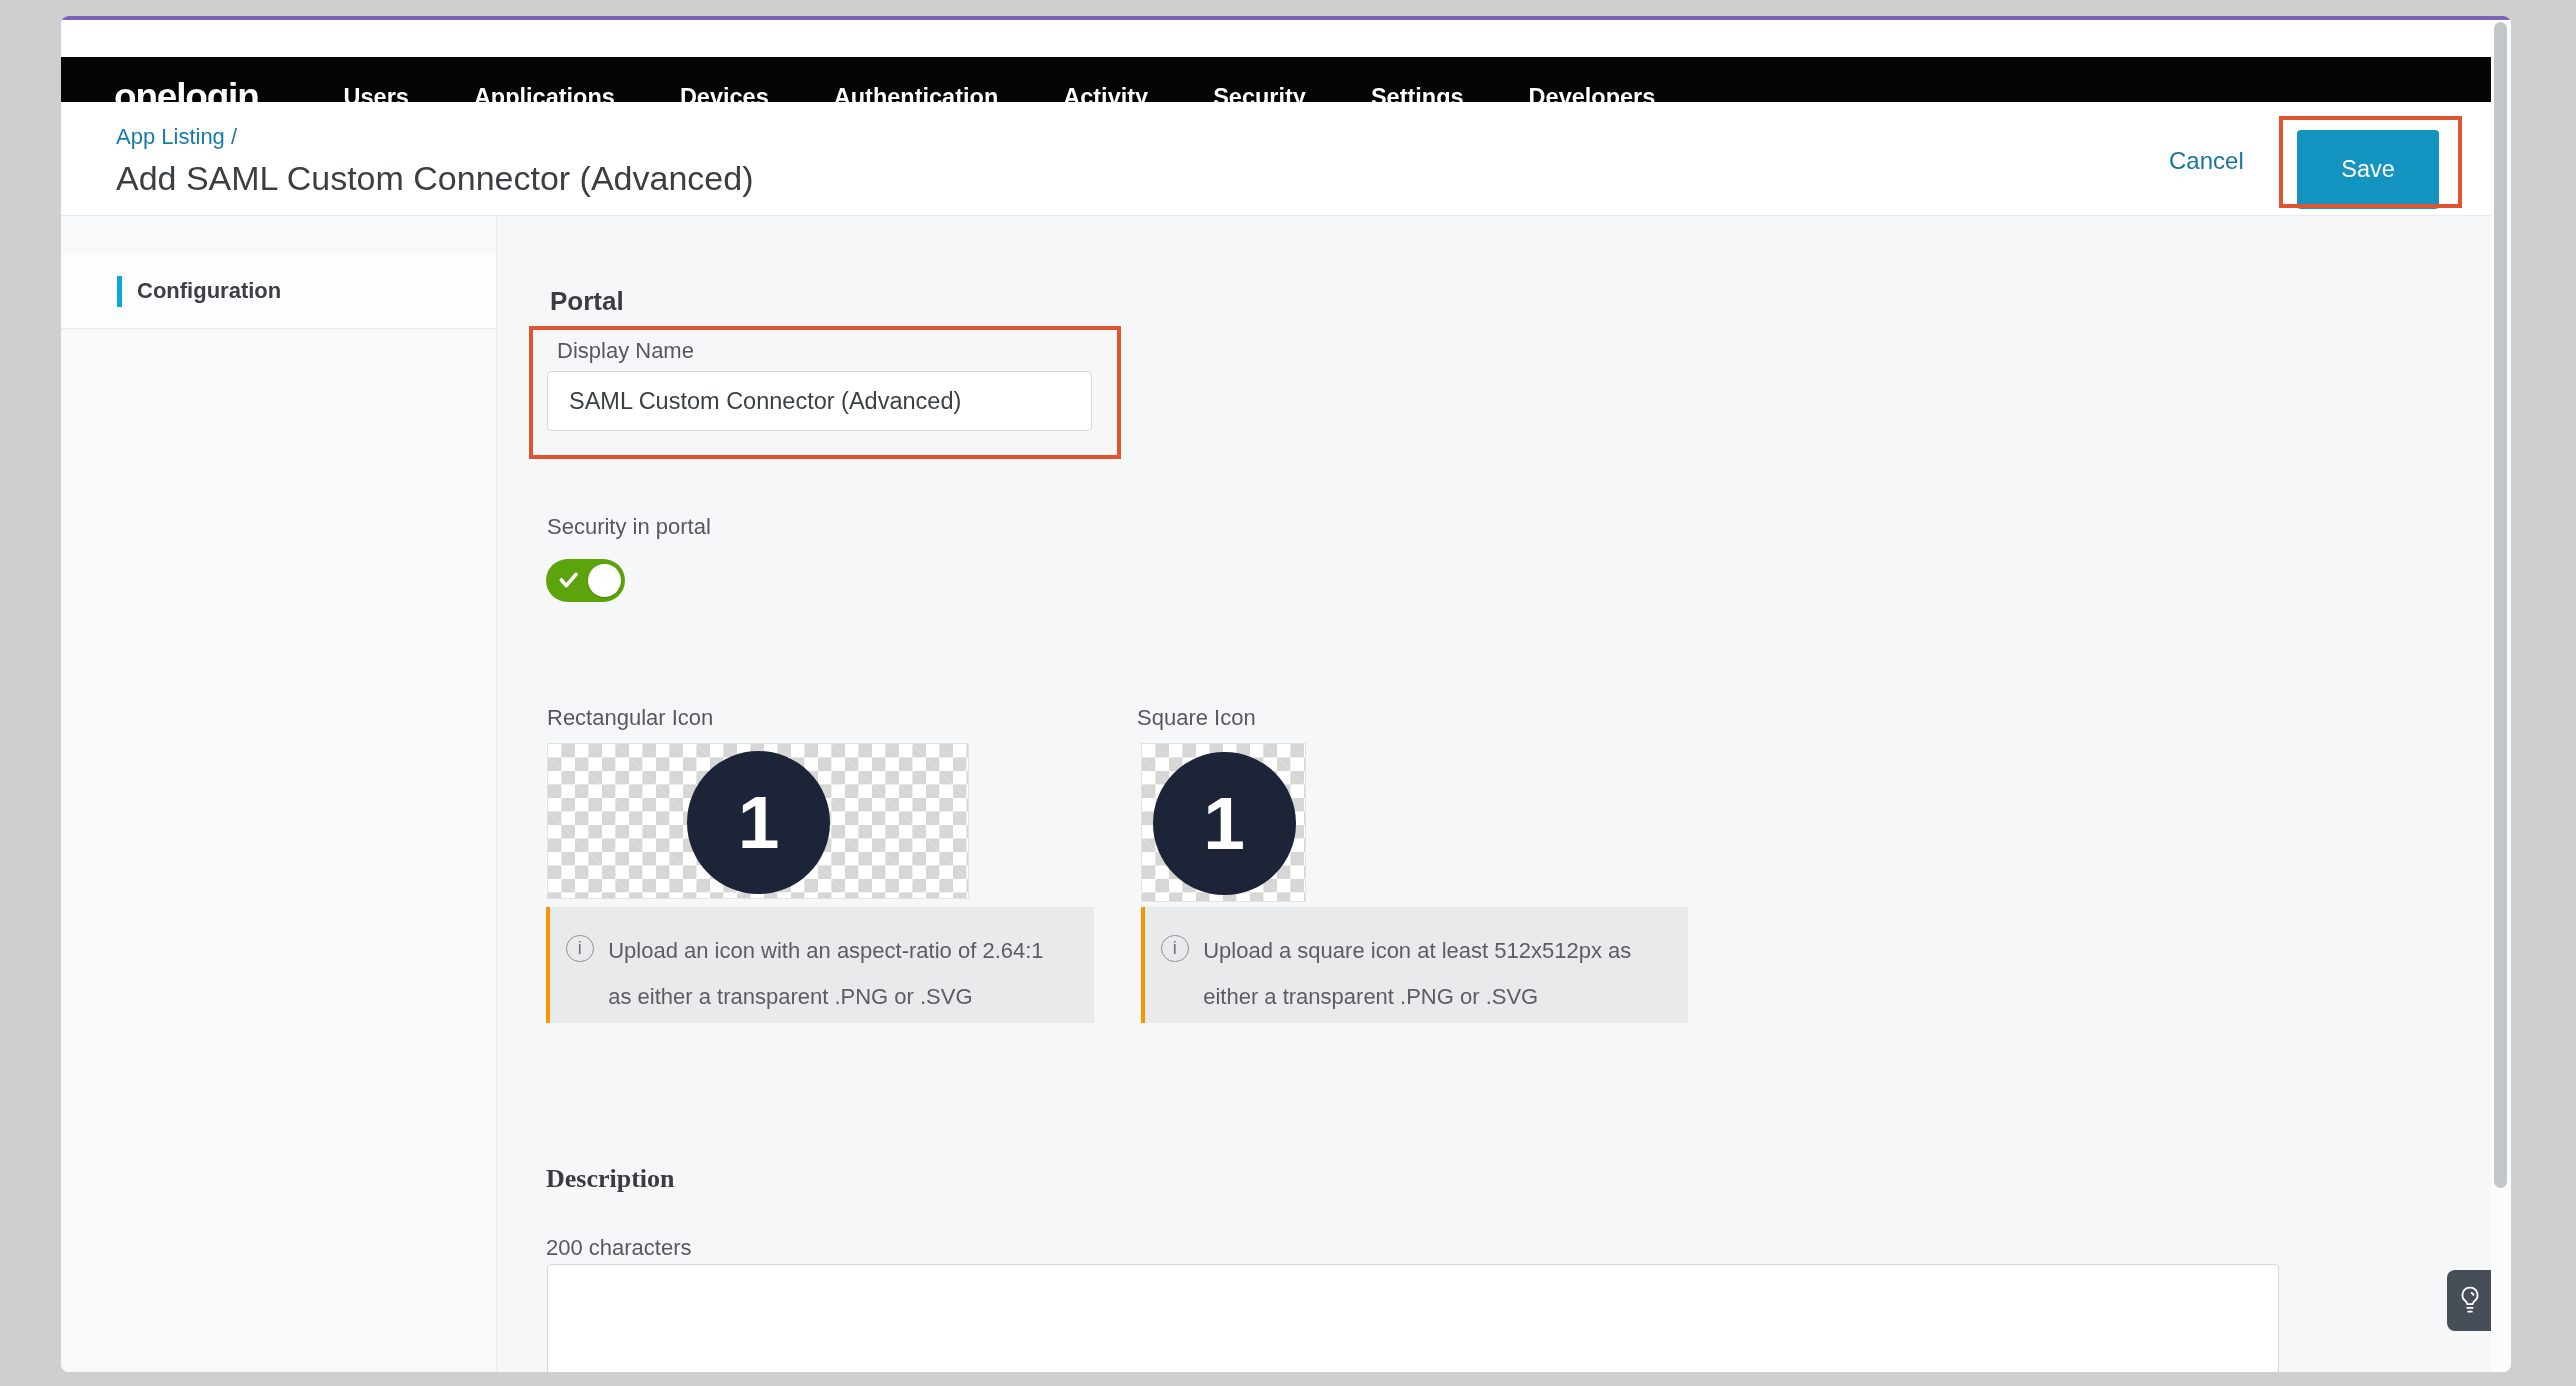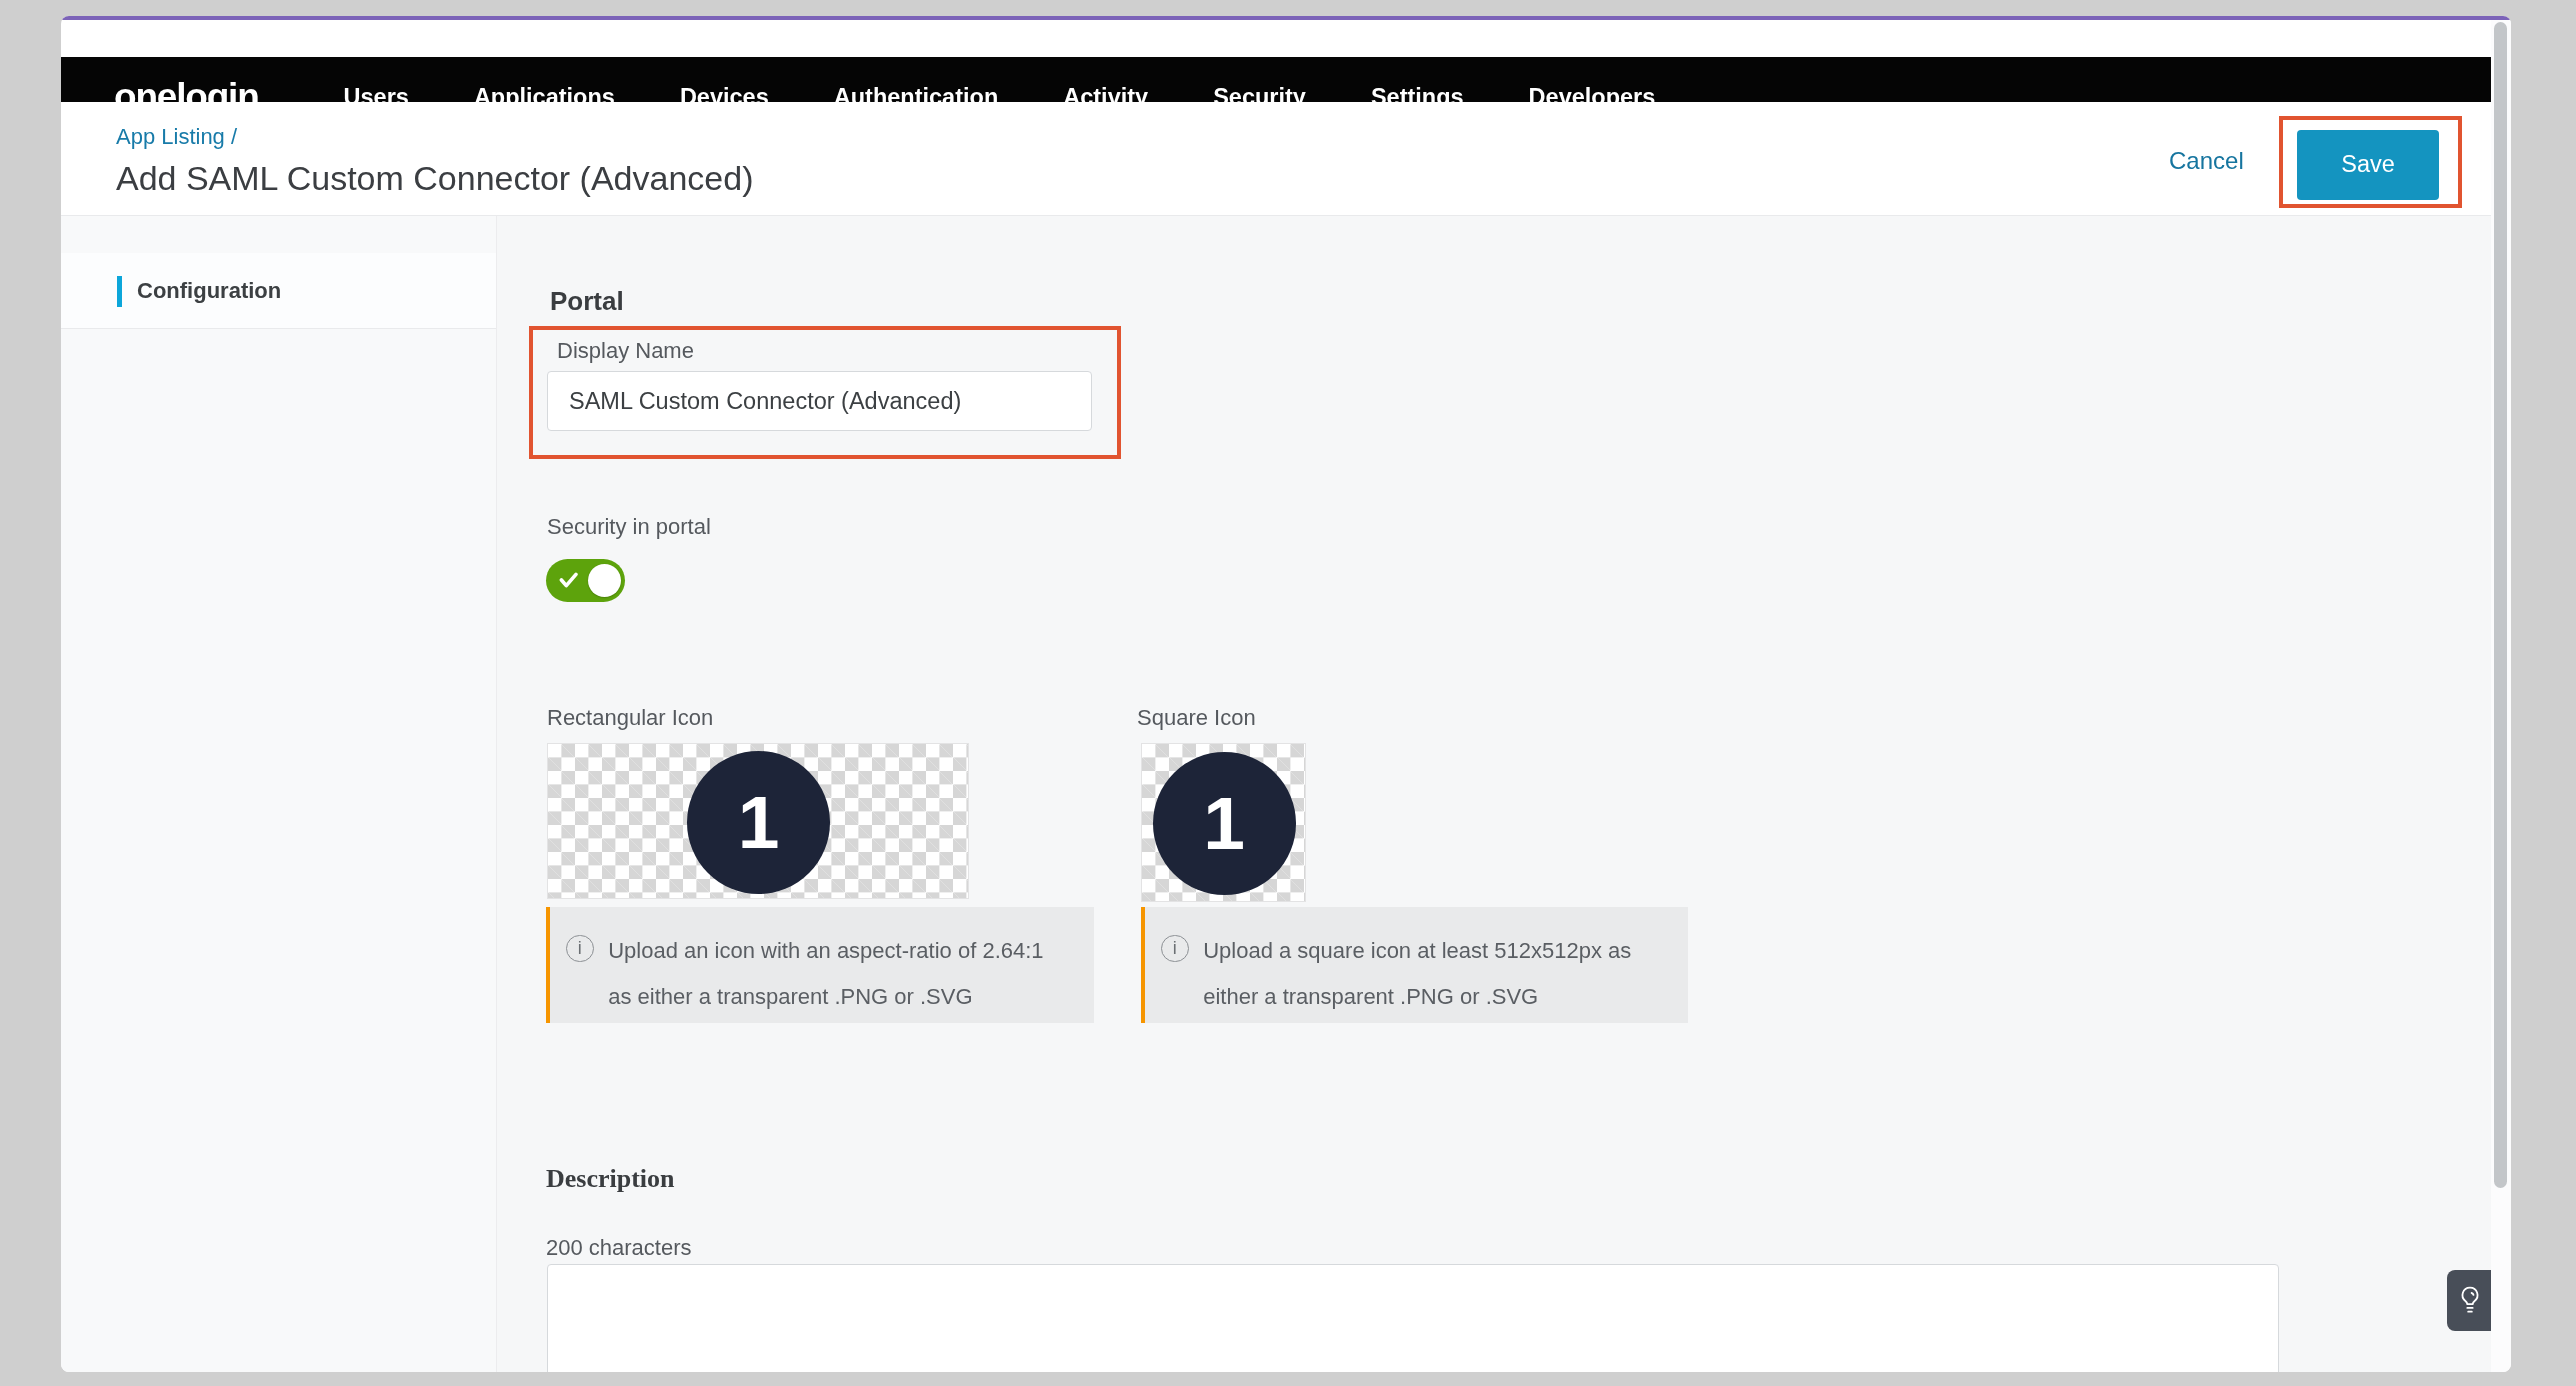--- a/index.html
+++ b/index.html
@@ -27,21 +27,21 @@
   .user-menu { display:flex; align-items:center; gap:21px; margin-left:14.6px; cursor:pointer; }
   .avatar { width:53px; height:53px; border-radius:50%; overflow:hidden; background:#ececec; }
   .user-name { color:#fff; font-size:23px; font-weight:700; }
 
   
   #header { position:absolute; left:0; top:86px; width:100%; height:114px; background:#fff;
             border-bottom:1.6px solid #e9eaec; }
   .breadcrumb { position:absolute; left:55px; top:22px; font-size:22px; color:#187ba9; cursor:pointer; }
   .page-title { position:absolute; left:55px; top:57px; font-size:34px; font-weight:400; color:#3b3e42; }
   .cancel-link { position:absolute; left:2108px; top:45px; font-size:24px; color:#16759f; cursor:pointer; }
-  .save-btn { position:absolute; left:2236px; top:27.6px; width:142px; height:70px; background:#1494c0;
+  .save-btn { position:absolute; left:2236px; top:27.6px; width:142px; height:79px; background:#1494c0;
               color:#fff; font-size:23.5px; font-weight:500; border:none; border-radius:4px; cursor:pointer;
               font-family:"Liberation Sans", sans-serif; }
   .annot { border:4px solid #e15430; background:transparent; z-index:8; pointer-events:none; }
   #annot-save { position:absolute; left:2218px; top:13.8px; width:183px; height:92px; }
 
   
   #sidebar { position:absolute; left:0; top:200px; width:436px; bottom:0; background:#f8f9fa;
              border-right:1.6px solid #ececee; }
   .side-item { position:relative; margin-top:37px; height:76px; background:#fcfdfe;
                border-bottom:1.6px solid #e9eaec; cursor:pointer; }

